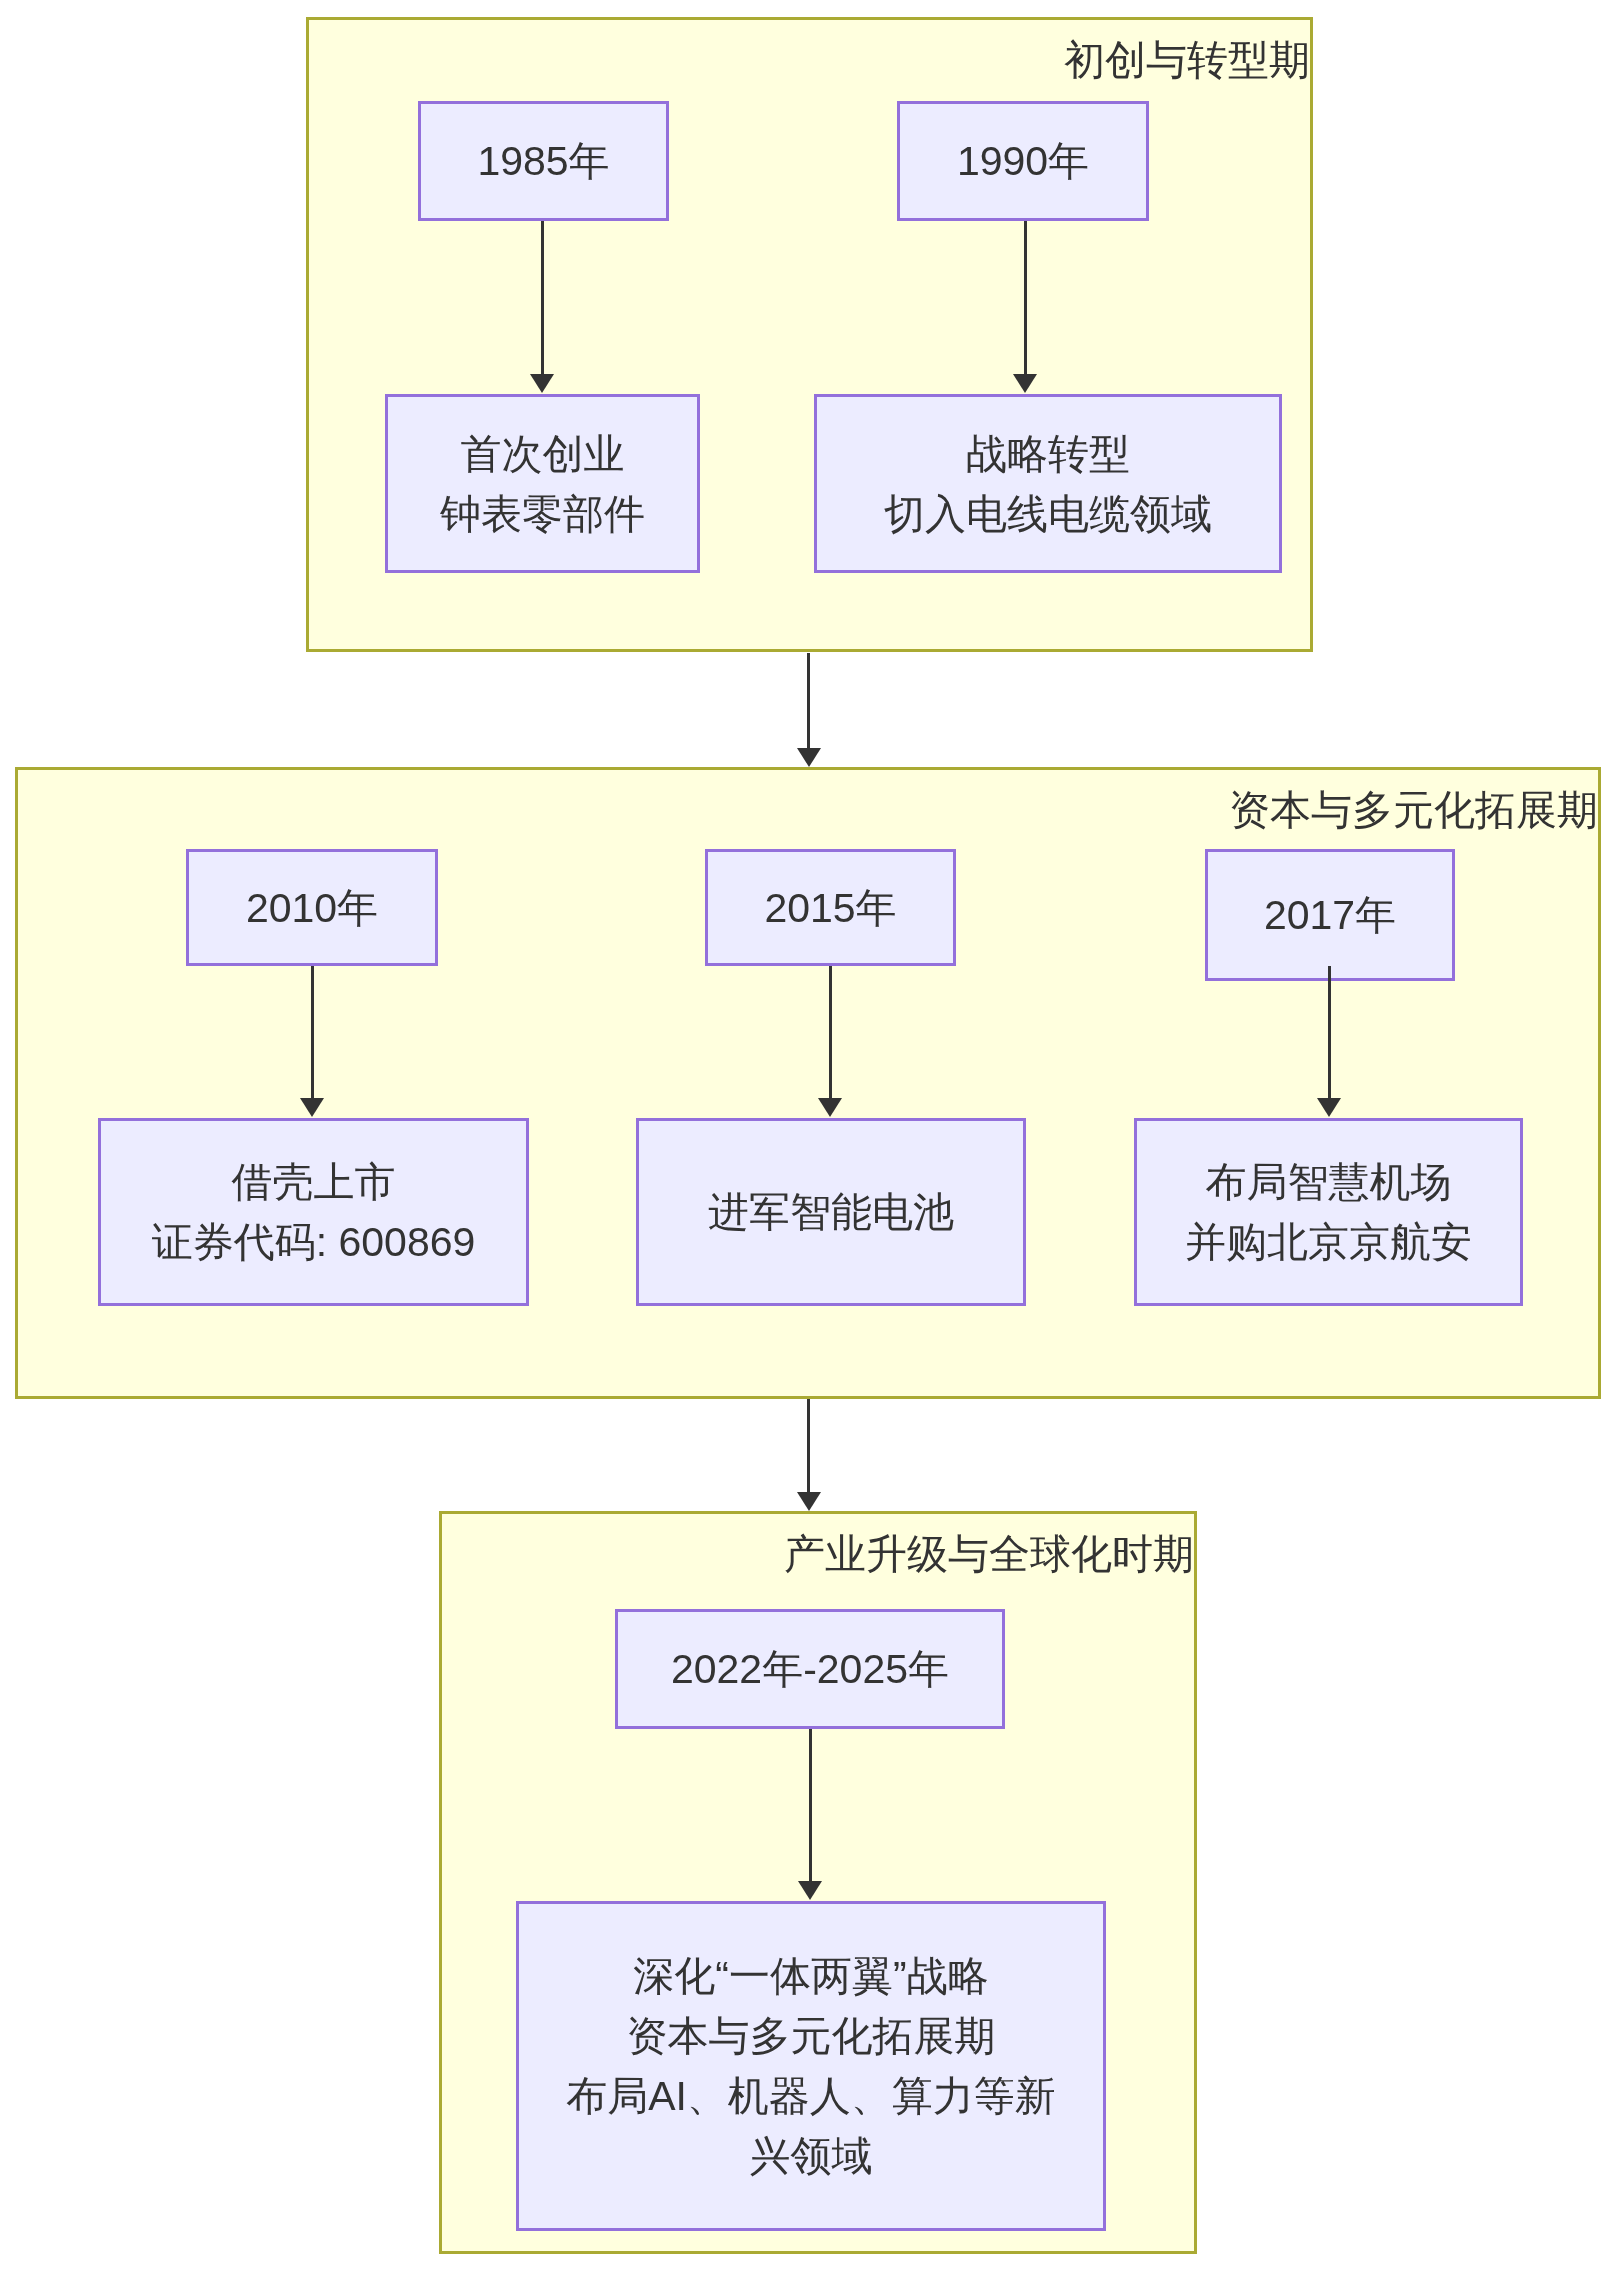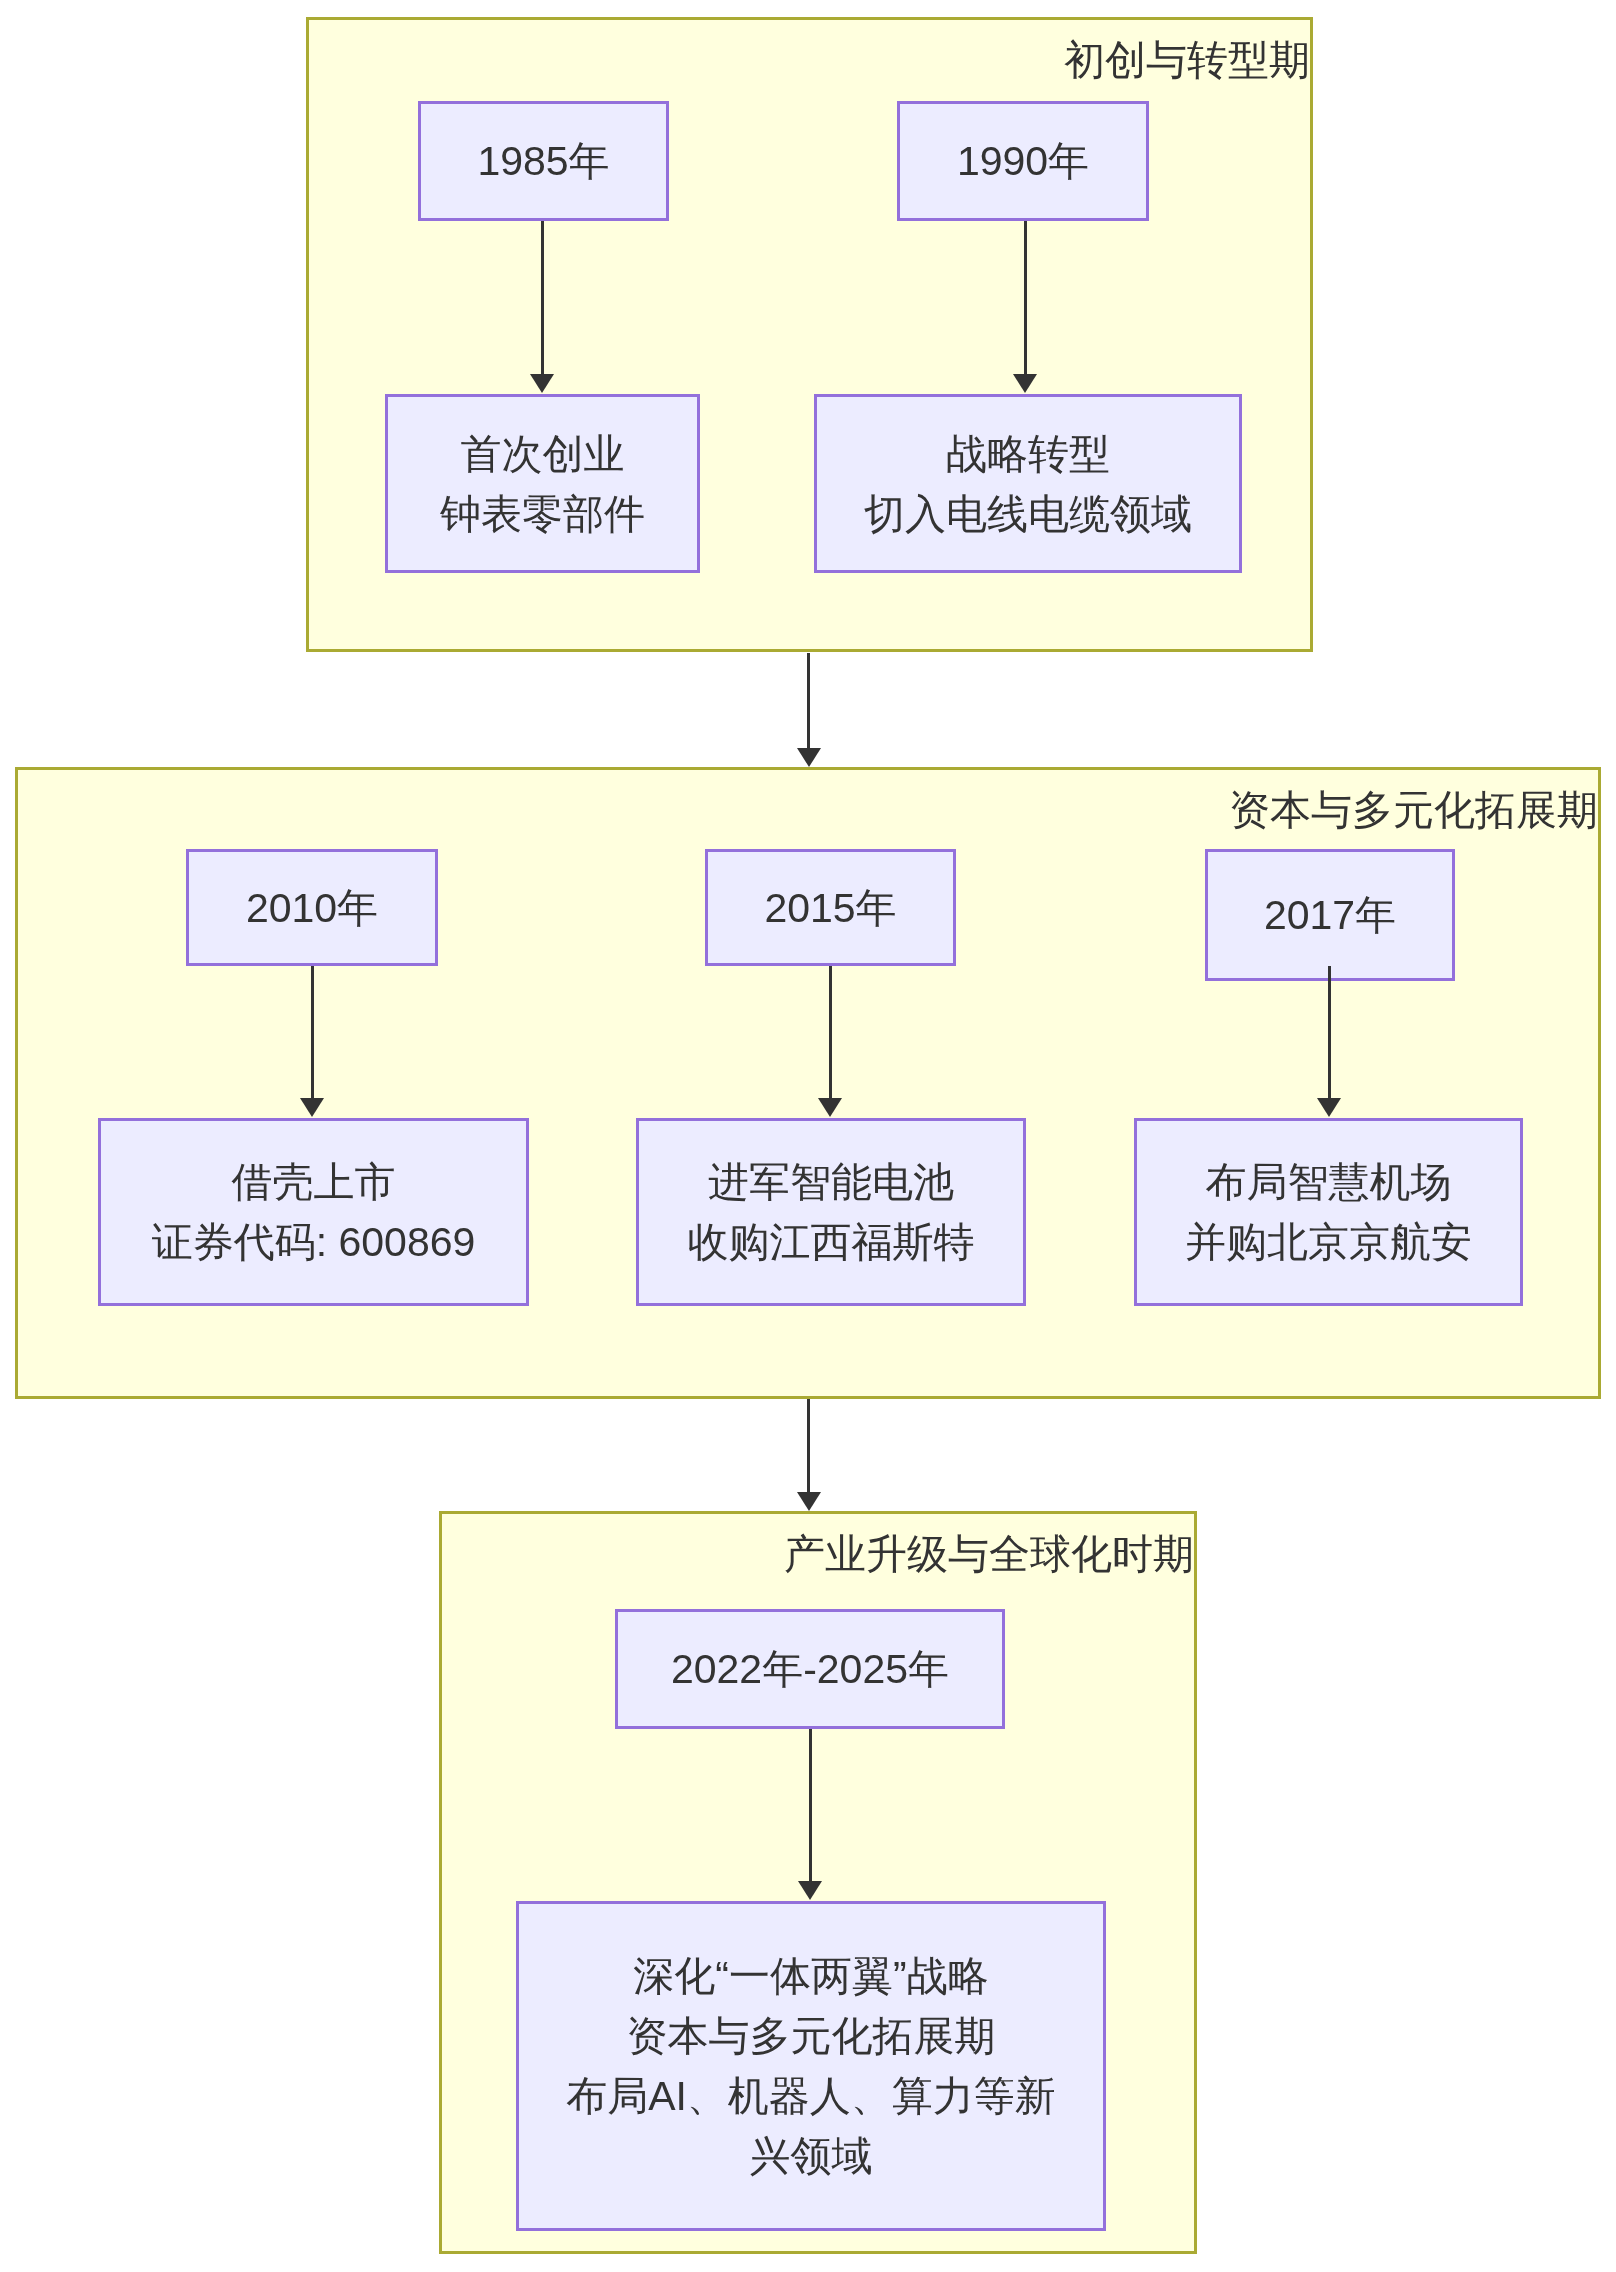--- a/index.html
+++ b/index.html
@@ -84,21 +84,21 @@
 
   <div class="node" style="left:897px;top:101px;width:252px;height:120px">
     <div class="line">1990年</div>
   </div>
 
   <div class="node" style="left:385px;top:394px;width:315px;height:179px">
     <div class="line">首次创业</div>
     <div class="line">钟表零部件</div>
   </div>
 
-  <div class="node" style="left:814px;top:394px;width:428px;height:179px">
+  <div class="node" style="left:814px;top:394px;width:468px;height:179px">
     <div class="line">战略转型</div>
     <div class="line">切入电线电缆领域</div>
   </div>
 
   
   <div class="node" style="left:186px;top:849px;width:252px;height:117px">
     <div class="line">2010年</div>
   </div>
 
   <div class="node" style="left:705px;top:849px;width:251px;height:117px">
@@ -109,21 +109,20 @@
     <div class="line">2017年</div>
   </div>
 
   <div class="node" style="left:98px;top:1118px;width:431px;height:188px">
     <div class="line">借壳上市</div>
     <div class="line">证券代码: 600869</div>
   </div>
 
   <div class="node" style="left:636px;top:1118px;width:390px;height:188px">
     <div class="line">进军智能电池</div>
-    <div class="line">收购江西福斯特</div>
   </div>
 
   <div class="node" style="left:1134px;top:1118px;width:389px;height:188px">
     <div class="line">布局智慧机场</div>
     <div class="line">并购北京京航安</div>
   </div>
 
   
   <div class="node" style="left:615px;top:1609px;width:390px;height:120px">
     <div class="line">2022年-2025年</div>

